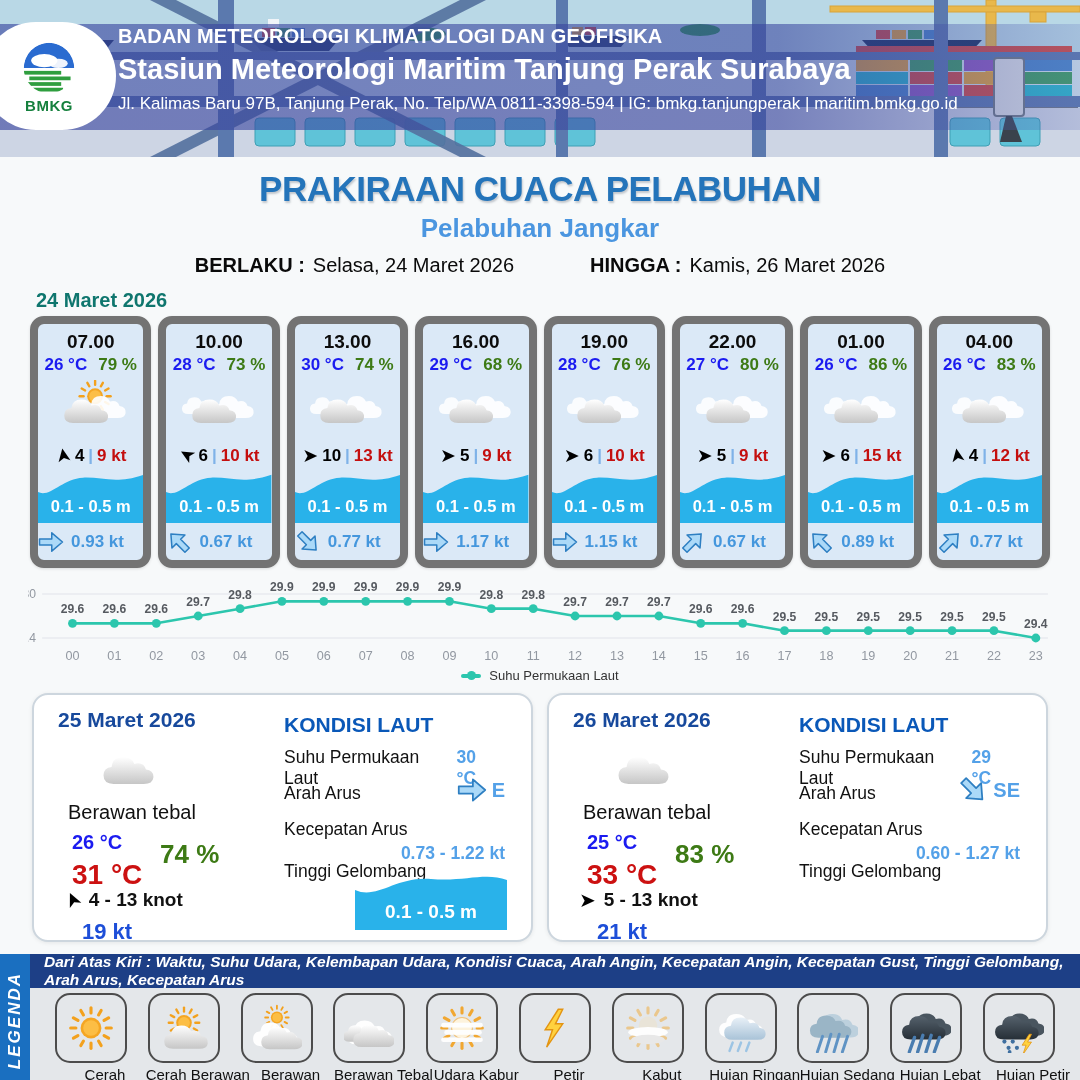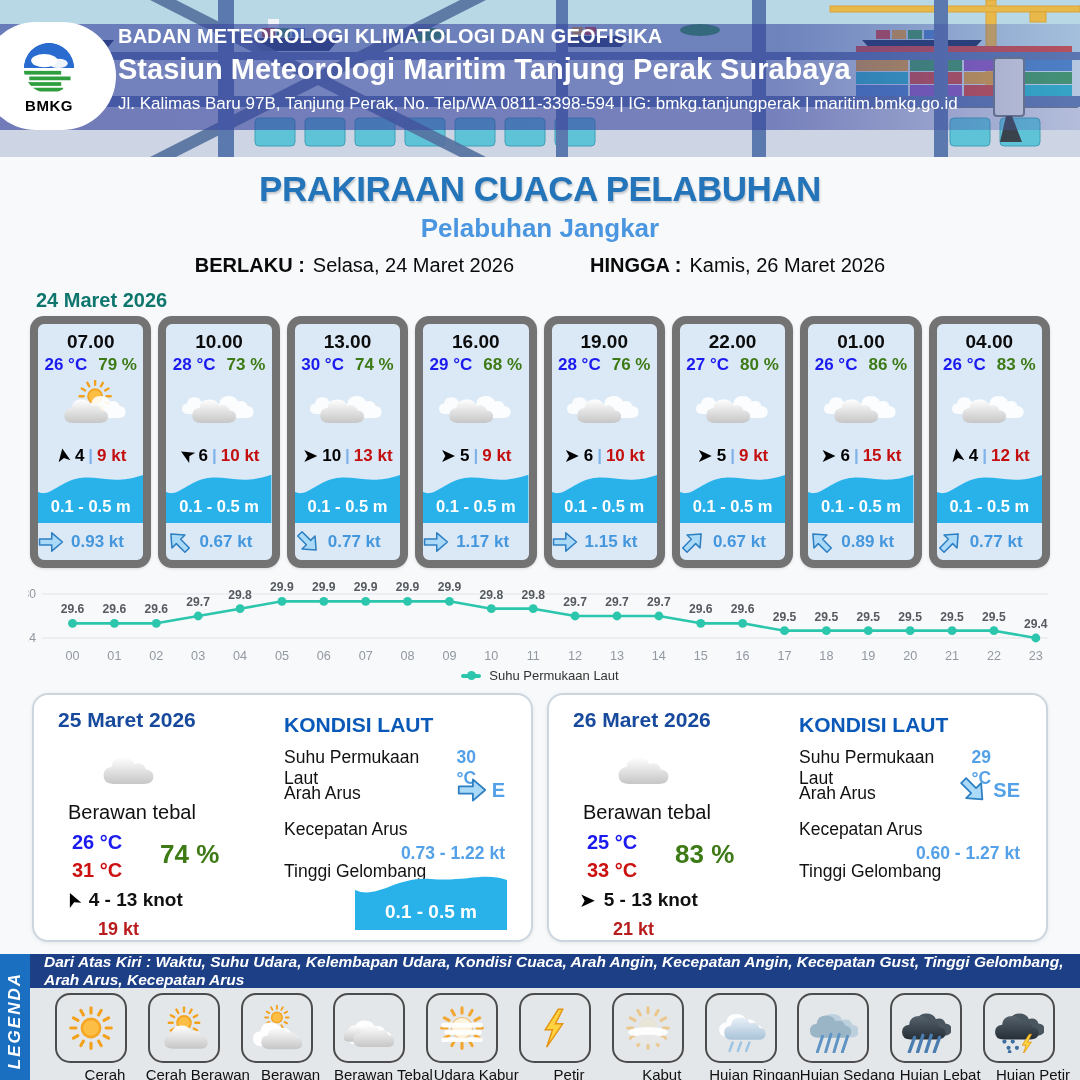--- a/index.html
+++ b/index.html
@@ -6,21 +6,21 @@
   .page{position:relative;width:1080px;height:1080px;overflow:hidden;
         font-family:"Liberation Sans","DejaVu Sans",sans-serif;background:#f7f9fa;}
 
   
   .hdr{position:relative;width:1080px;height:157px;overflow:hidden;background:#cfe2ec;}
   .hdr svg.illus{position:absolute;inset:0;}
   .tint{position:absolute;left:0;top:24px;width:1080px;height:106px;
         background:linear-gradient(90deg,rgba(56,68,158,.62) 0%,rgba(56,68,158,.58) 72%,rgba(90,105,185,.22) 100%);}
   .logo{position:absolute;left:-18px;top:22px;width:134px;height:108px;background:#fff;border-radius:54px;
         display:flex;flex-direction:column;align-items:center;justify-content:center;}
-  .logo .bmkg-t{font-size:15px;font-weight:bold;color:#000000;letter-spacing:.5px;margin-top:-2px;}
+  .logo .bmkg-t{font-size:15px;font-weight:bold;color:#15803d;letter-spacing:.5px;margin-top:-2px;}
   .hdr-text{position:absolute;left:118px;top:25px;color:#fff;}
   .hdr-agency{font-size:20px;font-weight:bold;letter-spacing:.2px;}
   .hdr-station{font-size:29px;font-weight:bold;margin-top:5px;}
   .hdr-address{font-size:17px;margin-top:8px;}
 
   
   .titles{text-align:center;margin-top:12px;}
   .t-main{font-size:35px;font-weight:800;color:#2474ba;letter-spacing:-.5px;
           text-shadow:1px 2px 2px rgba(130,140,150,.45);}
   .t-sub{font-size:26px;font-weight:bold;color:#4b96e0;margin-top:4px;}
@@ -59,26 +59,26 @@
   .leg-mark::after{content:"";position:absolute;left:5.5px;top:-2.5px;width:9px;height:9px;border-radius:50%;background:#2cc6ad;}
 
   
   .day-cards{display:flex;gap:14px;padding:0 32px;margin-top:10px;}
   .dcard{flex:1;height:245px;background:#fff;border:2px solid #cdd6de;border-radius:16px;
          position:relative;box-shadow:0 1px 4px rgba(0,0,0,.08);}
   .ddate{position:absolute;left:24px;top:13px;font-size:21px;font-weight:bold;color:#17499c;}
   .dicon{position:absolute;left:48px;top:40px;}
   .dcond{position:absolute;left:34px;top:106px;font-size:20px;color:#111;}
   .tmin{position:absolute;left:38px;top:136px;font-size:20px;font-weight:bold;color:#1b1bf0;}
-  .tmax{position:absolute;left:38px;top:164px;font-size:20px;font-weight:bold;color:#cc1111;}
+  .tmax{position:absolute;left:38px;top:164px;font-size:28px;font-weight:bold;color:#cc1111;}
   .dhum{position:absolute;left:126px;top:144px;font-size:26px;font-weight:bold;color:#3d7a15;}
   .dwind{position:absolute;left:30px;top:194px;font-size:19px;font-weight:bold;color:#111;
          display:flex;align-items:center;gap:8px;}
   .dwind .warr{font-size:20px;}
-  .dgust{position:absolute;left:64px;top:224px;font-size:18px;font-weight:bold;color:#b91c1c;}
+  .dgust{position:absolute;left:48px;top:224px;font-size:22px;font-weight:bold;color:#1d4ed8;}
   .sea-title{position:absolute;left:250px;top:18px;font-size:21px;font-weight:bold;color:#0a58b8;}
   .slab{font-size:17.5px;color:#111;}
   .sval{font-size:17.5px;font-weight:bold;color:#54a1e8;}
   .srow-sst{position:absolute;left:250px;top:52px;width:216px;display:flex;justify-content:space-between;align-items:center;}
   .srow-dir-l{position:absolute;left:250px;top:88px;}
   .srow-dir-v{position:absolute;right:26px;top:80px;display:flex;align-items:center;gap:5px;
               font-size:20px;font-weight:bold;color:#54a1e8;}
   .srow-dir-v .cur-svg{width:30px;height:30px;}
   .srow-spd-l{position:absolute;left:250px;top:124px;}
   .srow-spd-v{position:absolute;right:26px;top:148px;}

